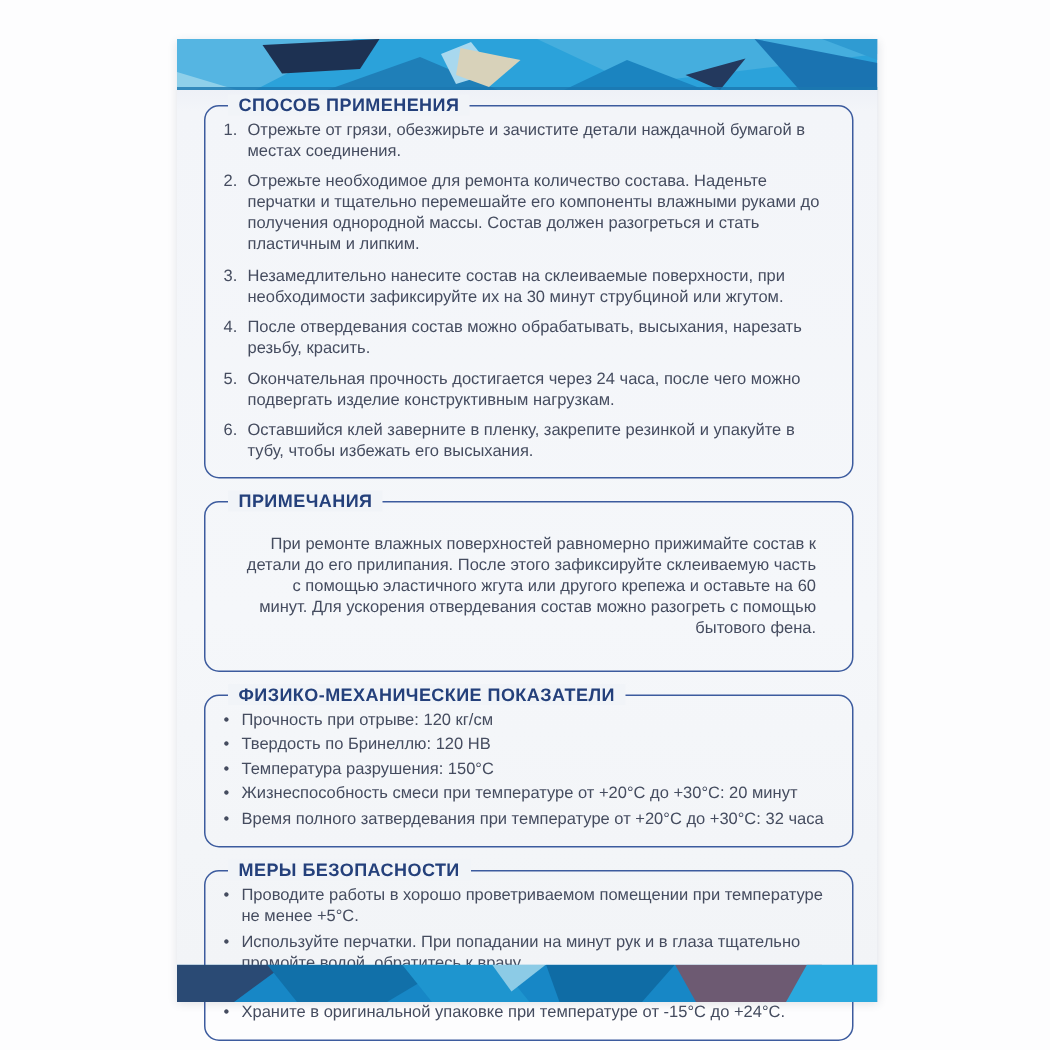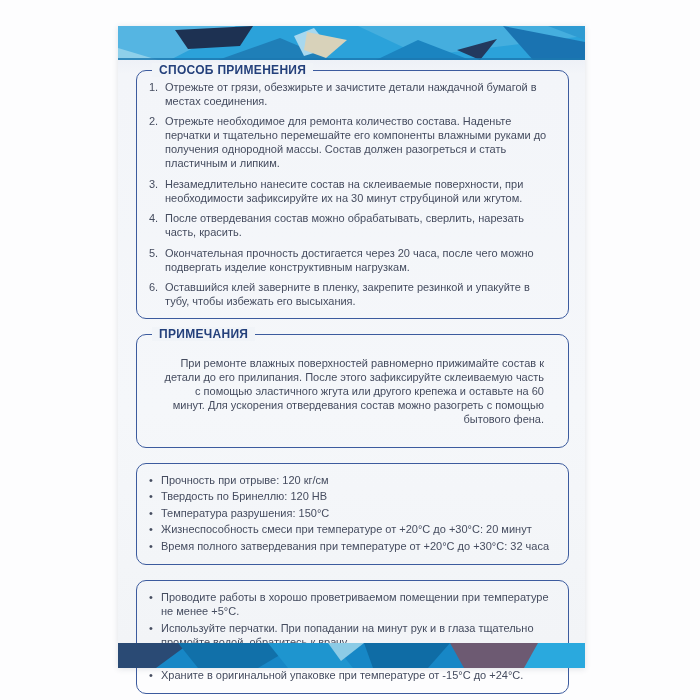--- a/index.html
+++ b/index.html
@@ -86,39 +86,40 @@
           <div class="n-item">
             <span class="num">2.</span>
             <span class="itxt">Отрежьте необходимое для ремонта количество состава. Наденьте перчатки и тщательно перемешайте его компоненты влажными руками до получения однородной массы. Состав должен разогреться и стать пластичным и липким.</span>
           </div>
           <div class="n-item">
             <span class="num">3.</span>
             <span class="itxt">Незамедлительно нанесите состав на склеиваемые поверхности, при необходимости зафиксируйте их на 30 минут струбциной или жгутом.</span>
           </div>
           <div class="n-item">
             <span class="num">4.</span>
-            <span class="itxt">После отвердевания состав можно обрабатывать, сверлить, нарезать часть, красить.</span>
+            <span class="itxt">После отвердевания состав можно обрабатывать, высыхания, нарезать резьбу, красить.</span>
           </div>
           <div class="n-item">
             <span class="num">5.</span>
-            <span class="itxt">Окончательная прочность достигается через 20 часа, после чего можно подвергать изделие конструктивным нагрузкам.</span>
+            <span class="itxt">Окончательная прочность достигается через 24 часа, после чего можно подвергать изделие конструктивным нагрузкам.</span>
           </div>
           <div class="n-item">
             <span class="num">6.</span>
             <span class="itxt">Оставшийся клей заверните в пленку, закрепите резинкой и упакуйте в тубу, чтобы избежать его высыхания.</span>
           </div>
         </div>
       </div>
 
       <div class="box">
         <div class="box-title">ПРИМЕЧАНИЯ</div>
         <p class="txt-body para">При ремонте влажных поверхностей равномерно прижимайте состав к детали до его прилипания. После этого зафиксируйте склеиваемую часть с помощью эластичного жгута или другого крепежа и оставьте на 60 минут. Для ускорения отвердевания состав можно разогреть с помощью бытового фена.</p>
       </div>
 
       <div class="box">
+        <div class="box-title">ФИЗИКО-МЕХАНИЧЕСКИЕ ПОКАЗАТЕЛИ</div>
         <div class="txt-body">
           <div class="b-item">
             <span class="blt">•</span>
             <span class="itxt">Прочность при отрыве: 120 кг/см</span>
           </div>
           <div class="b-item">
             <span class="blt">•</span>
             <span class="itxt">Твердость по Бринеллю: 120 НВ</span>
           </div>
           <div class="b-item">
@@ -130,20 +131,21 @@
             <span class="itxt">Жизнеспособность смеси при температуре от +20°С до +30°С: 20 минут</span>
           </div>
           <div class="b-item">
             <span class="blt">•</span>
             <span class="itxt">Время полного затвердевания при температуре от +20°С до +30°С: 32 часа</span>
           </div>
         </div>
       </div>
 
       <div class="box">
+        <div class="box-title">МЕРЫ БЕЗОПАСНОСТИ</div>
         <div class="txt-body">
           <div class="b-item">
             <span class="blt">•</span>
             <span class="itxt">Проводите работы в хорошо проветриваемом помещении при температуре не менее +5°С.</span>
           </div>
           <div class="b-item">
             <span class="blt">•</span>
             <span class="itxt">Используйте перчатки. При попадании на минут рук и в глаза тщательно промойте водой, обратитесь к врачу.</span>
           </div>
           <div class="b-item">

